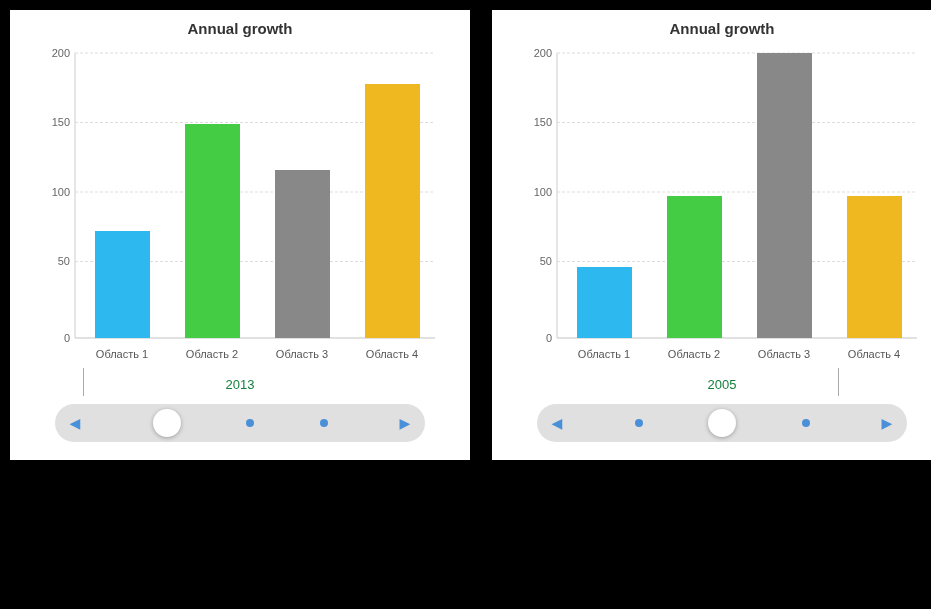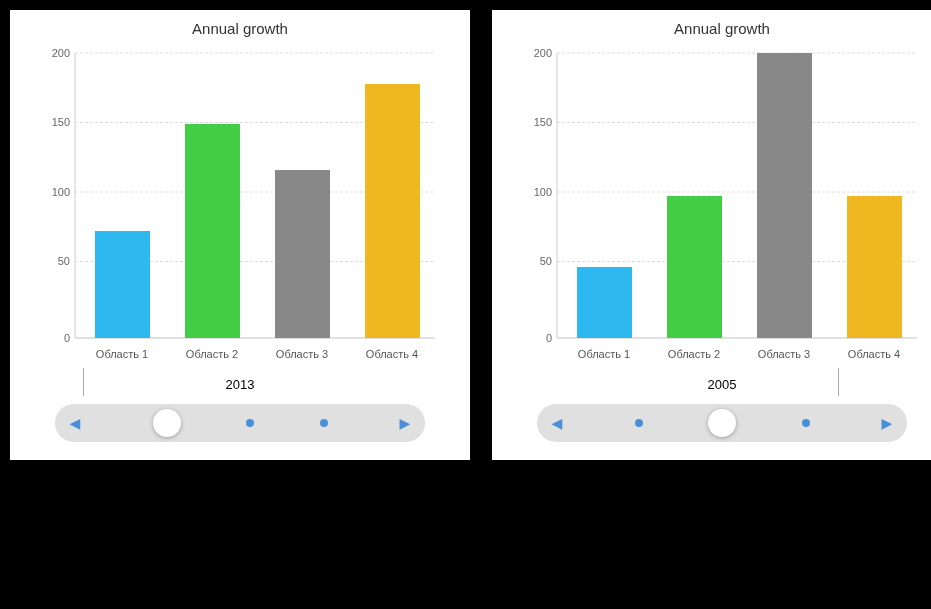--- a/index.html
+++ b/index.html
@@ -22,35 +22,35 @@
       padding: 10px 10px 0 10px;
       position: relative;
     }
     .chart-panel:first-child {
       margin-right: 11px;
     }
     .chart-title {
       font-size: 15px;
       color: #333;
       margin-bottom: 6px;
-      font-weight: 400;
+      font-weight: 700;
     }
     .chart-area {
       position: relative;
       width: 410px;
       height: 330px;
       flex-shrink: 0;
     }
     .chart-svg {
       width: 100%;
       height: 100%;
     }
     .year-label {
       font-size: 13px;
-      color: #000000;
+      color: #15803d;
       text-align: right;
       margin-top: 4px;
     }
     .slider-container {
       width: 370px;
       height: 38px;
       background: #e0e0e0;
       border-radius: 19px;
       display: flex;
       align-items: center;

